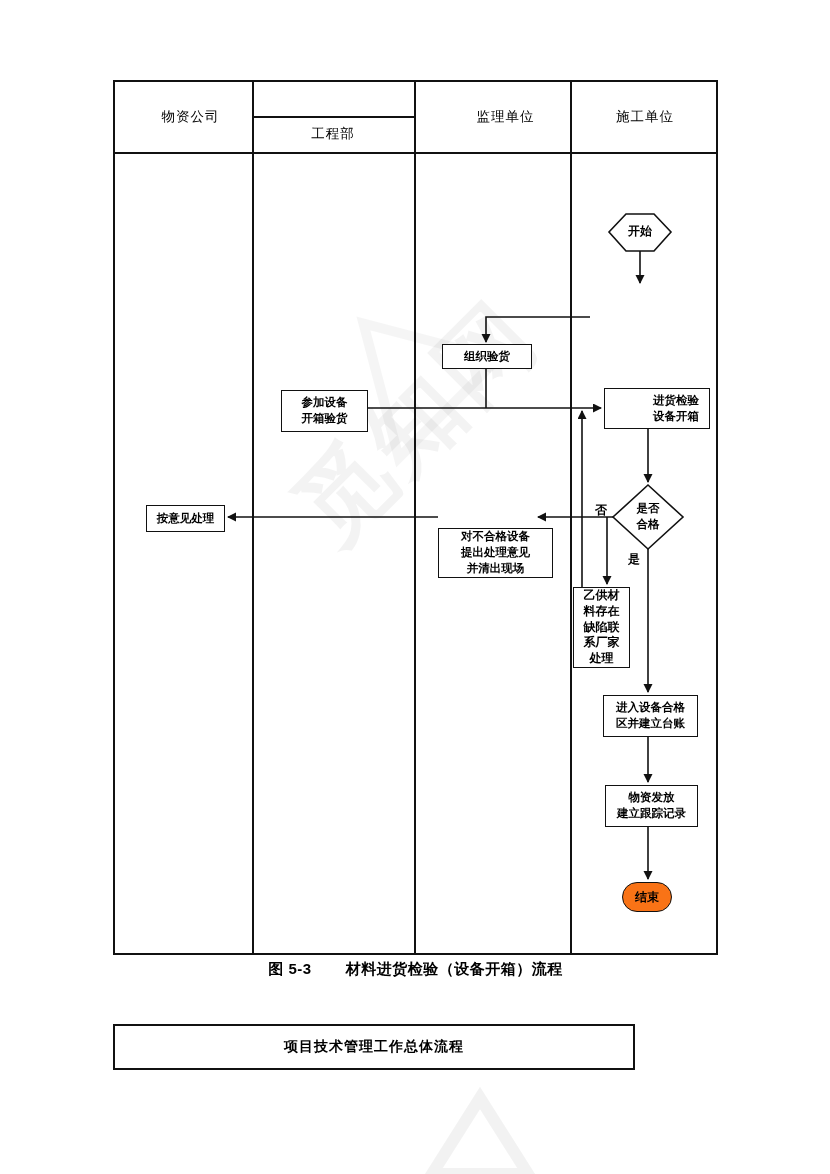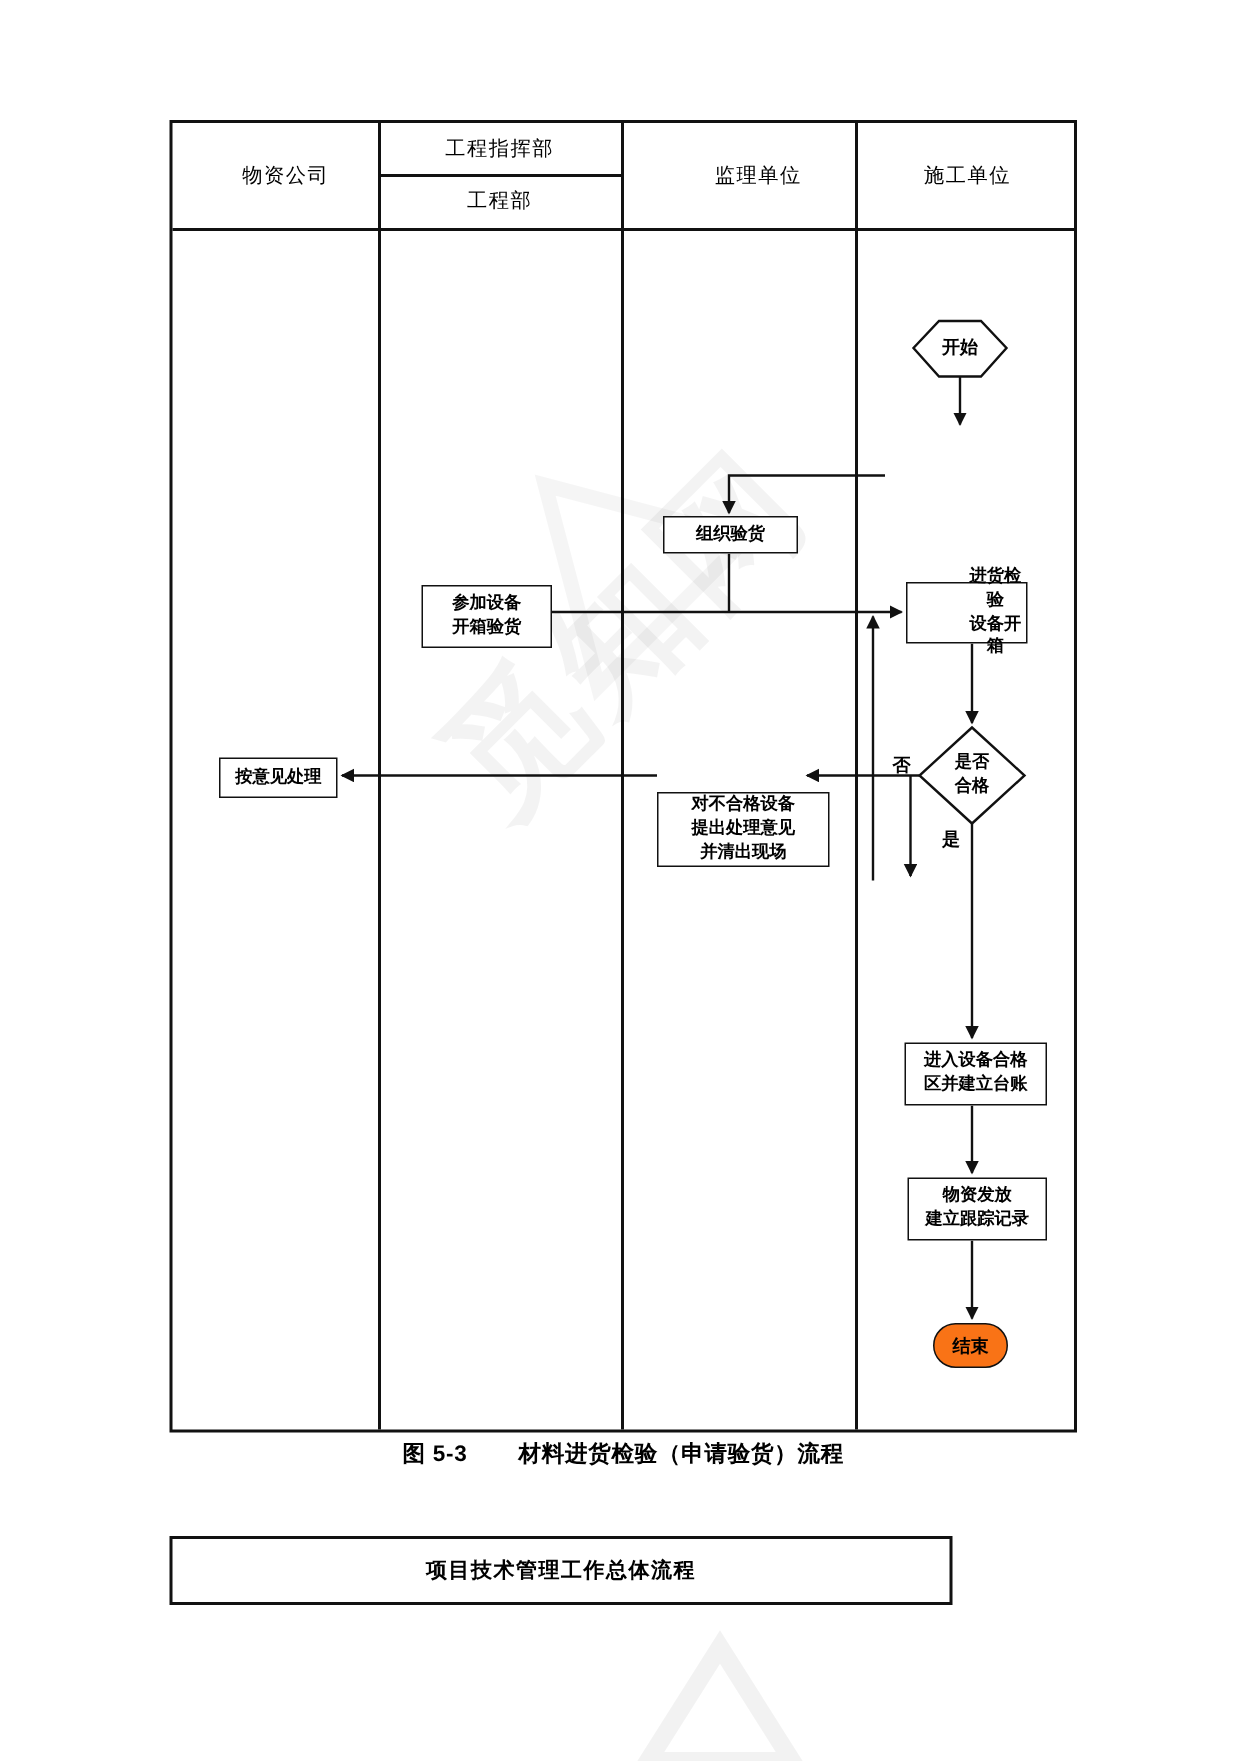--- a/index.html
+++ b/index.html
@@ -43,21 +43,20 @@
   <div class="wm-mid">觅知网</div>
 
   <div class="table">
     <div class="vline" style="left:137px;"></div>
     <div class="vline" style="left:299px;"></div>
     <div class="vline" style="left:455px;"></div>
     <div class="hline-header"></div>
     <div class="subline" style="left:137px;width:162px;"></div>
 
     <div class="hcell" style="left:0;top:0;width:151px;height:70px;">物资公司</div>
-    <div class="hcell" style="left:137px;top:0;width:162px;height:34px;">工程指挥部</div>
     <div class="hcell" style="left:137px;top:34px;width:162px;height:36px;">工程部</div>
     <div class="hcell" style="left:299px;top:0;width:183px;height:70px;border-radius:30px;">监理单位</div>
     <div class="hcell" style="left:455px;top:0;width:150px;height:70px;">施工单位</div>
   </div>
 
   <svg class="overlay" width="830" height="1174" viewBox="0 0 830 1174">
     <defs>
       <marker id="ah" markerWidth="10" markerHeight="10" refX="8" refY="4.5" orient="auto" markerUnits="userSpaceOnUse">
         <path d="M0,0 L9,4.5 L0,9 z" fill="#111"></path>
       </marker>
@@ -98,45 +97,50 @@
   </svg>
 
   <div class="node shape-label" style="left:609px;top:214px;width:62px;height:37px;font-size:12px;font-family:Liberation Mono, monospace;">开始</div>
 
 
   <div class="node box" style="left:442px;top:344px;width:90px;height:25px;">组织验货</div>
 
   <div class="node box" style="left:281px;top:390px;width:87px;height:42px;">参加设备
 开箱验货</div>
 
-  <div class="node box" style="left:604px;top:388px;width:81px;height:41px;padding-left:38px;">进货检验
+  <div class="node box" style="left:604px;top:388px;width:106px;height:41px;padding-left:38px;">进货检验
 设备开箱</div>
 
   <div class="node shape-label" style="left:618px;top:489px;width:60px;height:56px;">是否
 合格</div>
 
   <div class="branch-label" style="left:595px;top:502px;">否</div>
   <div class="branch-label" style="left:628px;top:551px;">是</div>
 
   <div class="node box" style="left:438px;top:517px;width:115px;height:50px;margin-top:11px;">对不合格设备
 提出处理意见
 并清出现场</div>
 
   <div class="node box" style="left:146px;top:505px;width:79px;height:27px;">按意见处理</div>
 
+  <div class="node box" style="left:573px;top:587px;width:57px;height:81px;font-size:12px;line-height:1.32;">乙供材
+料存在
+缺陷联
+系厂家
+处理</div>
 
   <div class="node box" style="left:603px;top:695px;width:95px;height:42px;">进入设备合格
 区并建立台账</div>
 
   <div class="node box" style="left:605px;top:785px;width:93px;height:42px;">物资发放
 建立跟踪记录</div>
 
   <div class="node stadium" style="left:622px;top:882px;width:50px;height:30px;font-size:12px;">结束</div>
 
   <div class="caption">
-    <span>图 5-3</span><span class="gap"></span><span>材料进货检验（申请验货）流程</span>
+    <span>图 5-3</span><span class="gap"></span><span>材料进货检验（设备开箱）流程</span>
   </div>
 
   <div class="footer-box">
     <span>项目技术管理工作总体流程</span>
   </div>
 
 </div>
 
 </body></html>

